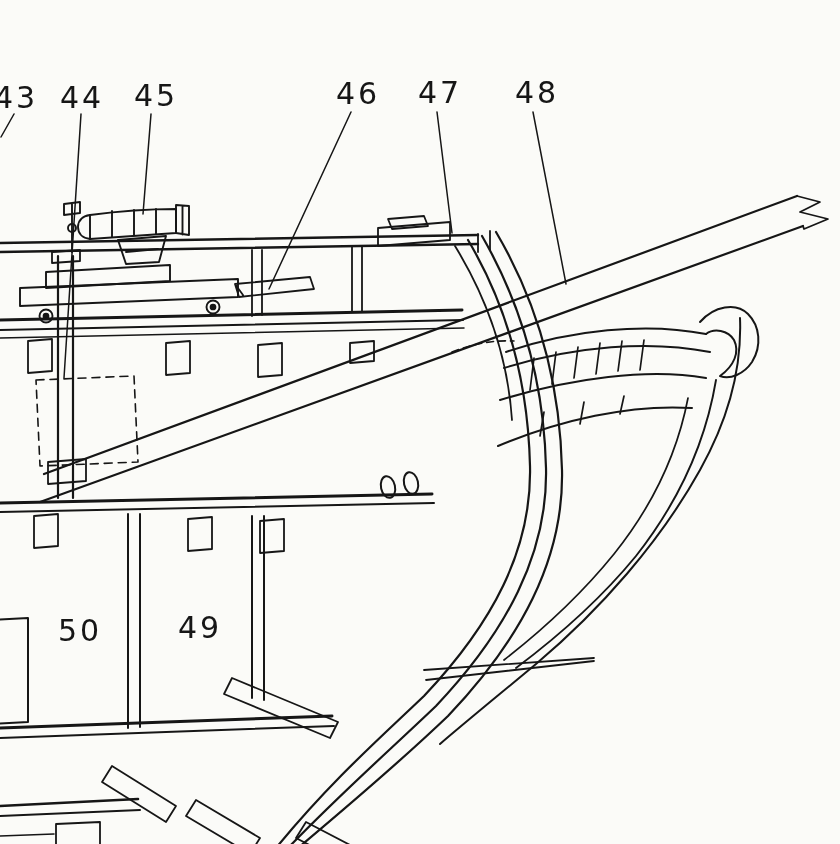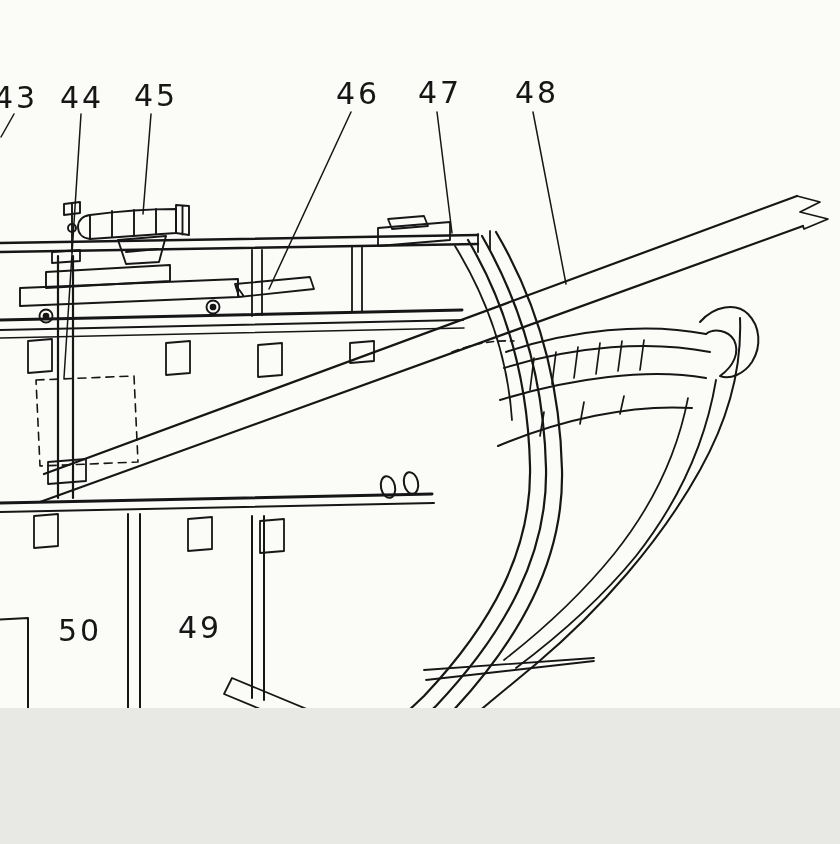--- a/index.html
+++ b/index.html
@@ -1,18 +1,18 @@
 <!DOCTYPE html>
 <html><head>
 <meta charset="utf-8">
 <style>
   html,body{margin:0;padding:0;background:#e8e8e4;}
   .canvas{
     position:relative;
-    width:840px;height:708px;
+    width:840px;height:844px;
     background:#fbfbf8;
     overflow:hidden;
     font-family:"DejaVu Sans", sans-serif;
   }
   svg{position:absolute;inset:0;}
   .ink{stroke:#161616;fill:none;stroke-linecap:round;stroke-linejoin:round;}
   .label{
     font-family:"DejaVu Sans", sans-serif;
     font-size:30px;
     letter-spacing:3px;

